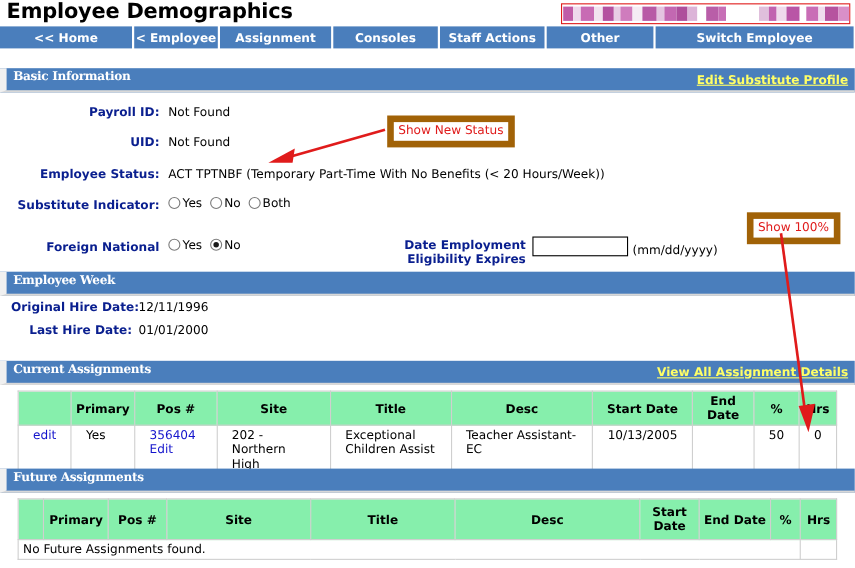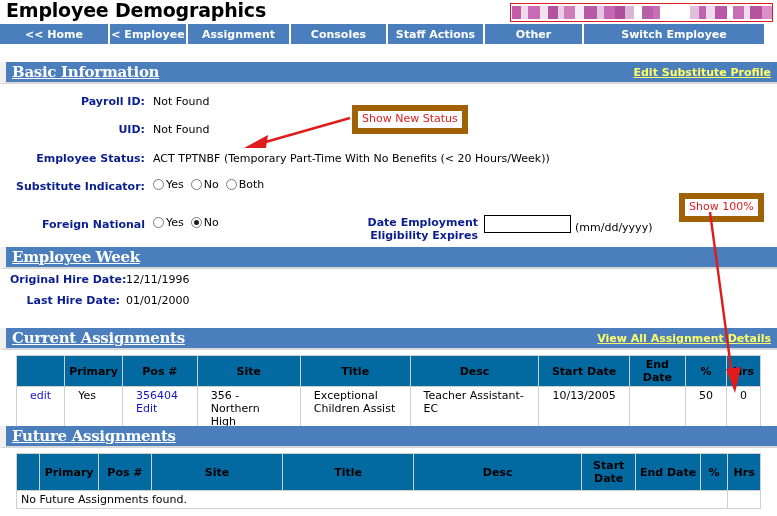--- a/index.html
+++ b/index.html
@@ -81,26 +81,25 @@
     height: 22px;
     background: #4a7ebc;
     box-sizing: border-box;
     border-left: 6px solid #f0f0f0;
     border-bottom: 2px solid #d8d8d8;
   }
   .section-bar .sb-title {
     position: absolute;
     left: 6px;
     top: 1px;
-    font-size: 15px;
+    font-size: 11px;
     font-weight: bold;
     color: #ffffff;
     font-family: "DejaVu Serif", "Liberation Serif", serif;
     letter-spacing: -0.3px;
-    text-decoration: underline;
   }
   .section-bar .sb-link {
     position: absolute;
     right: 6px;
     top: 4px;
     font-size: 11px;
     font-weight: bold;
     color: #ffff66;
     text-decoration: underline;
     cursor: pointer;
@@ -170,21 +169,21 @@
   }
 
   
   .data-table {
     position: absolute;
     border-collapse: collapse;
     font-size: 11px;
     background: #ffffff;
   }
   .data-table th {
-    background: #0369a1;
+    background: #86efac;
     border: 1px solid #cfcfcf;
     font-weight: bold;
     font-size: 11px;
     color: #000;
     padding: 2px 3px;
     text-align: center;
     white-space: normal;
   }
   .data-table td {
     border: 1px solid #cfcfcf;
@@ -254,21 +253,21 @@
     <span class="rb" style="left:203px;width:12px;background:#b955a6;"></span>
     <span class="rb" style="left:215px;width:6px;background:#ffffff;"></span>
     <span class="rb" style="left:221px;width:11px;background:#c96db6;"></span>
     <span class="rb" style="left:232px;width:6px;background:#f0dced;"></span>
     <span class="rb" style="left:238px;width:12px;background:#b6539f;"></span>
     <span class="rb" style="left:250px;width:11px;background:#d98fc8;"></span>
   </div>
 </div>
 
 <div class="navbar">
-  <div class="nav-btn" style="width:108px;">&lt;&lt; Home</div>
+  <div class="nav-btn" style="width:120px;">&lt;&lt; Home</div>
   <div class="nav-btn" style="width:76px;">&lt; Employee</div>
   <div class="nav-btn" style="width:101px;">Assignment</div>
   <div class="nav-btn" style="width:95px;">Consoles</div>
   <div class="nav-btn" style="width:95px;">Staff Actions</div>
   <div class="nav-btn" style="width:97px;">Other</div>
   <div class="nav-btn" style="width:180px;">Switch Employee</div>
 </div>
 
 <div class="section-bar" style="top:62px;">
   <span class="sb-title">Basic Information</span>
@@ -347,21 +346,21 @@
       <th style="width:60px;">End Date</th>
       <th style="width:22px;">%</th>
       <th style="width:26px;">Hrs</th>
     </tr>
   </thead>
   <tbody>
     <tr>
       <td style="text-align:left;"><span class="cell-link">edit</span></td>
       <td style="text-align:left;">Yes</td>
       <td style="text-align:left;"><span class="cell-link">356404</span> <span class="cell-link">Edit</span></td>
-      <td style="text-align:left;">356 - Northern High</td>
+      <td style="text-align:left;">202 - Northern High</td>
       <td style="text-align:left;">Exceptional Children Assist</td>
       <td style="text-align:left;">Teacher Assistant-EC</td>
       <td style="text-align:left;">10/13/2005</td>
       <td style="text-align:left;"></td>
       <td style="text-align:left;">50</td>
       <td style="text-align:left;">0</td>
     </tr>
   </tbody>
 </table>
 

